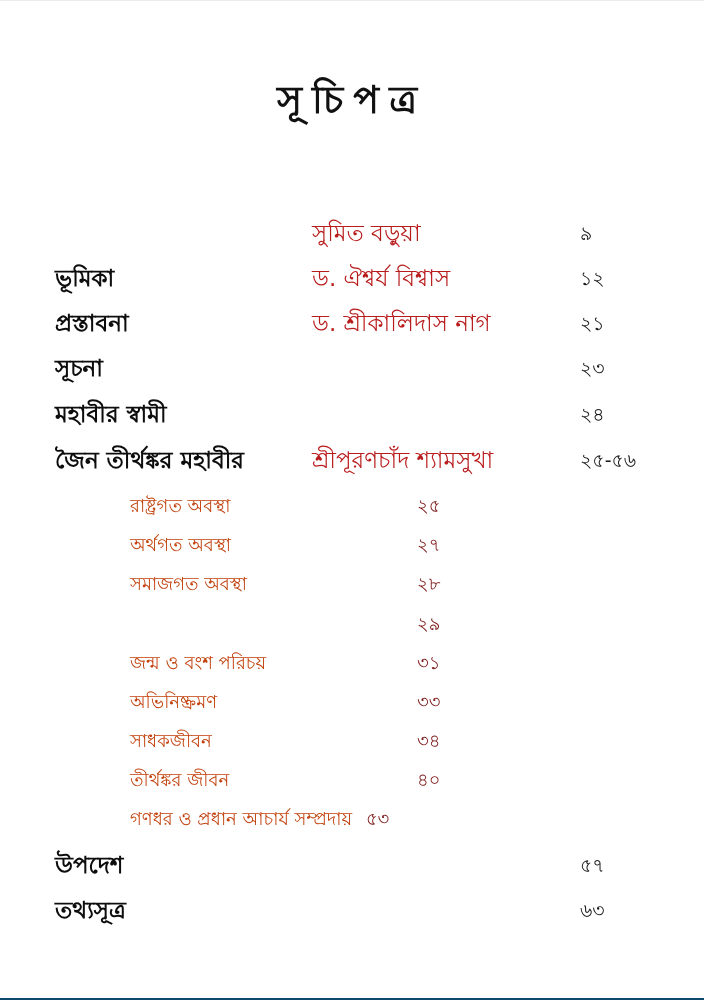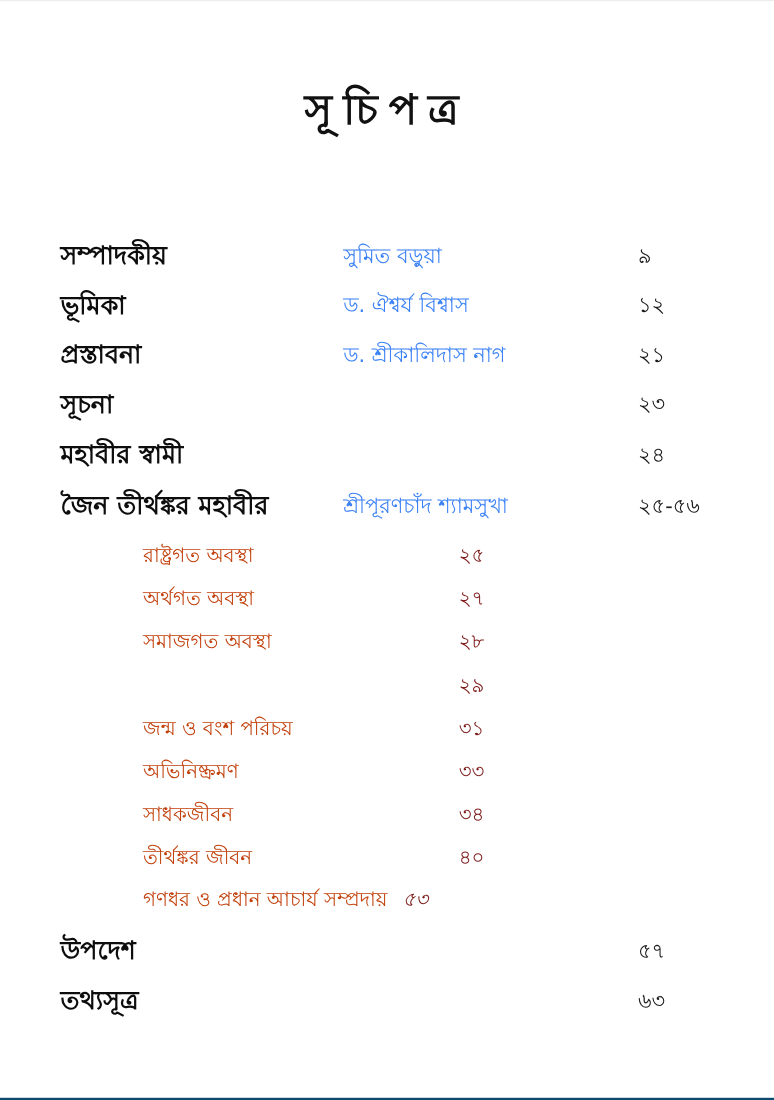--- a/index.html
+++ b/index.html
@@ -54,24 +54,24 @@
       left: 55px;
       font-size: 23px;
       font-weight: bold;
       line-height: 36px;
       white-space: nowrap;
       color: #0d0d0d;
     }
     .author {
       position: absolute;
       left: 312px;
-      font-size: 19px;
+      font-size: 23px;
       line-height: 36px;
       white-space: nowrap;
-      color: #3b82f6;
+      color: #b91c1c;
     }
     .page-num {
       position: absolute;
       left: 580px;
       font-size: 19px;
       line-height: 36px;
       white-space: nowrap;
       color: #1a1a1a;
     }
     .sub-row {
@@ -92,21 +92,20 @@
       position: absolute;
       left: 417px;
       font-size: 18px;
       line-height: 32px;
       white-space: nowrap;
       color: #7f1d1d;
     }
     .sub-row.inline .sub-page {
       position: static;
       margin-left: 8px;
-      font-style: italic;
     }
     .sub-row.inline .sub-wrap {
       position: absolute;
       left: 130px;
       font-size: 18px;
       line-height: 32px;
       white-space: nowrap;
     }
     .sub-row.inline .sub-wrap .sub-title {
       position: static;
@@ -115,21 +114,20 @@
 </head>
 <body>
 
 <div class="page">
 
   <div class="title">সূচিপত্র</div>
 
   <div class="toc">
 
     <div class="row" style="top:214px">
-      <span class="main-title">সম্পাদকীয়</span>
       <span class="author">সুমিত বড়ুয়া</span>
       <span class="page-num">৯</span>
     </div>
     <div class="row" style="top:259px">
       <span class="main-title">ভূমিকা</span>
       <span class="author">ড. ঐশ্বর্য বিশ্বাস</span>
       <span class="page-num">১২</span>
     </div>
     <div class="row" style="top:304px">
       <span class="main-title">প্রস্তাবনা</span>

